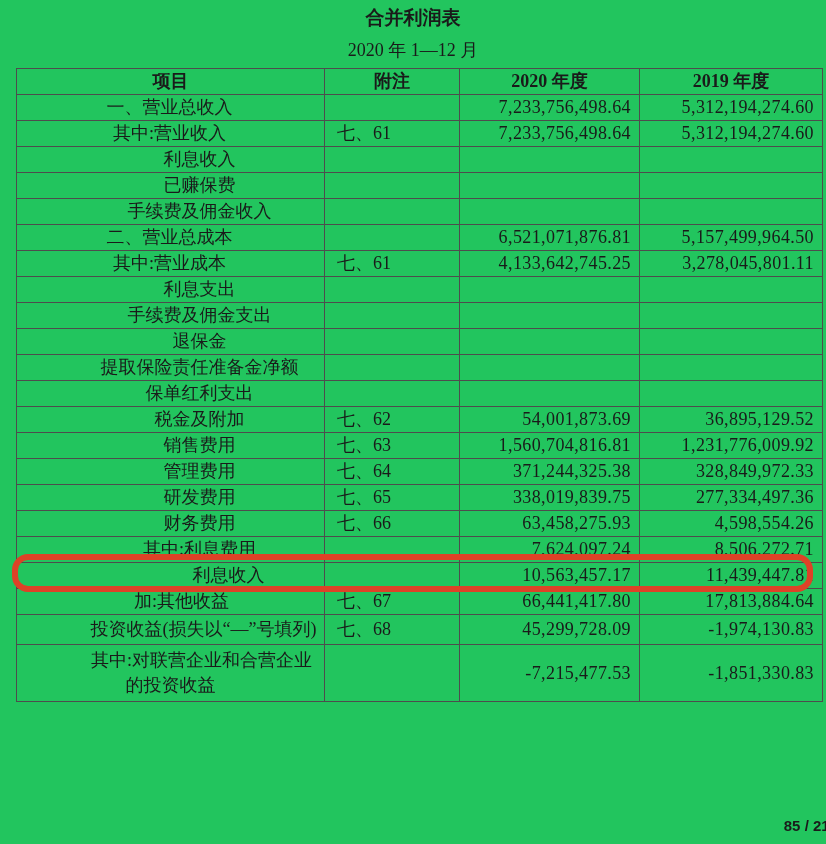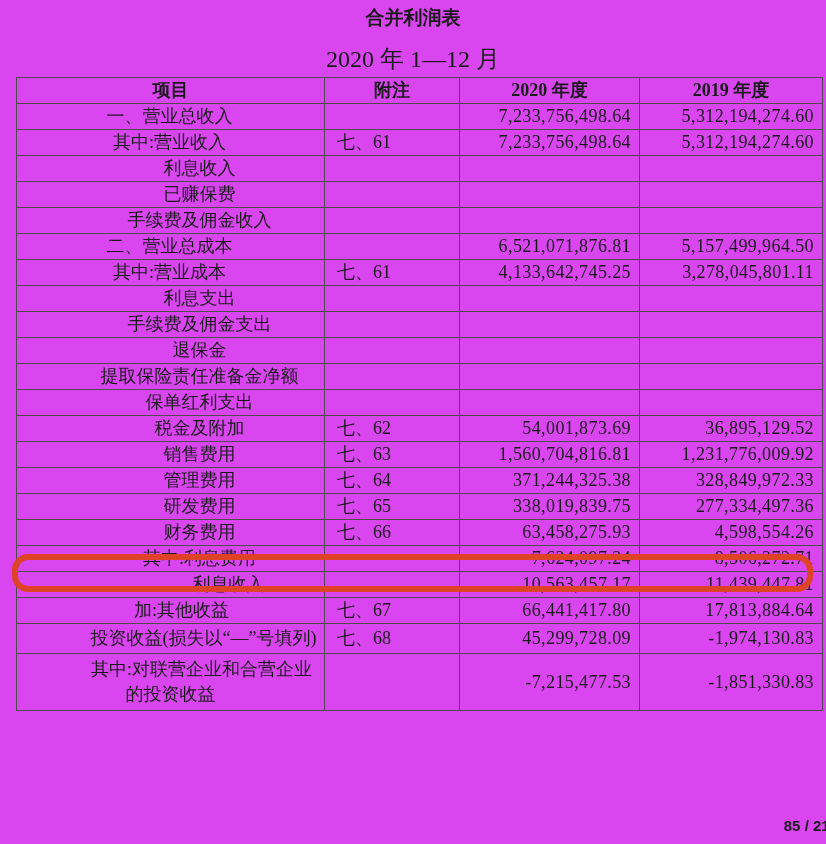--- a/index.html
+++ b/index.html
@@ -1,33 +1,33 @@
 <!DOCTYPE html>
 <html><head>
 <meta charset="utf-8">
 <style>
   html,body{margin:0;padding:0;background:#ffffff;}
   .page{
     position:relative;
     width:826px;height:844px;
-    background:#d946ef;
+    background:#22c55e;
     font-family:"Liberation Serif","DejaVu Serif",serif;
     color:#1a1a1a;
     overflow:hidden;
   }
   .title{
     margin:6px 0 0 0;
     text-align:center;
     font-size:19px;line-height:24px;
     font-weight:bold;
   }
   .subtitle{
-    margin-top:18px;
+    margin-top:9px;
     text-align:center;
-    font-size:24px;line-height:22px;
+    font-size:18px;line-height:22px;
   }
   .unit-line{
     margin-top:3px;
     text-align:right;
     padding-right:5px;
     font-size:17px;line-height:20px;
   }
   table.stmt{
     margin:7px 4px 0 16px;
     width:806px;

